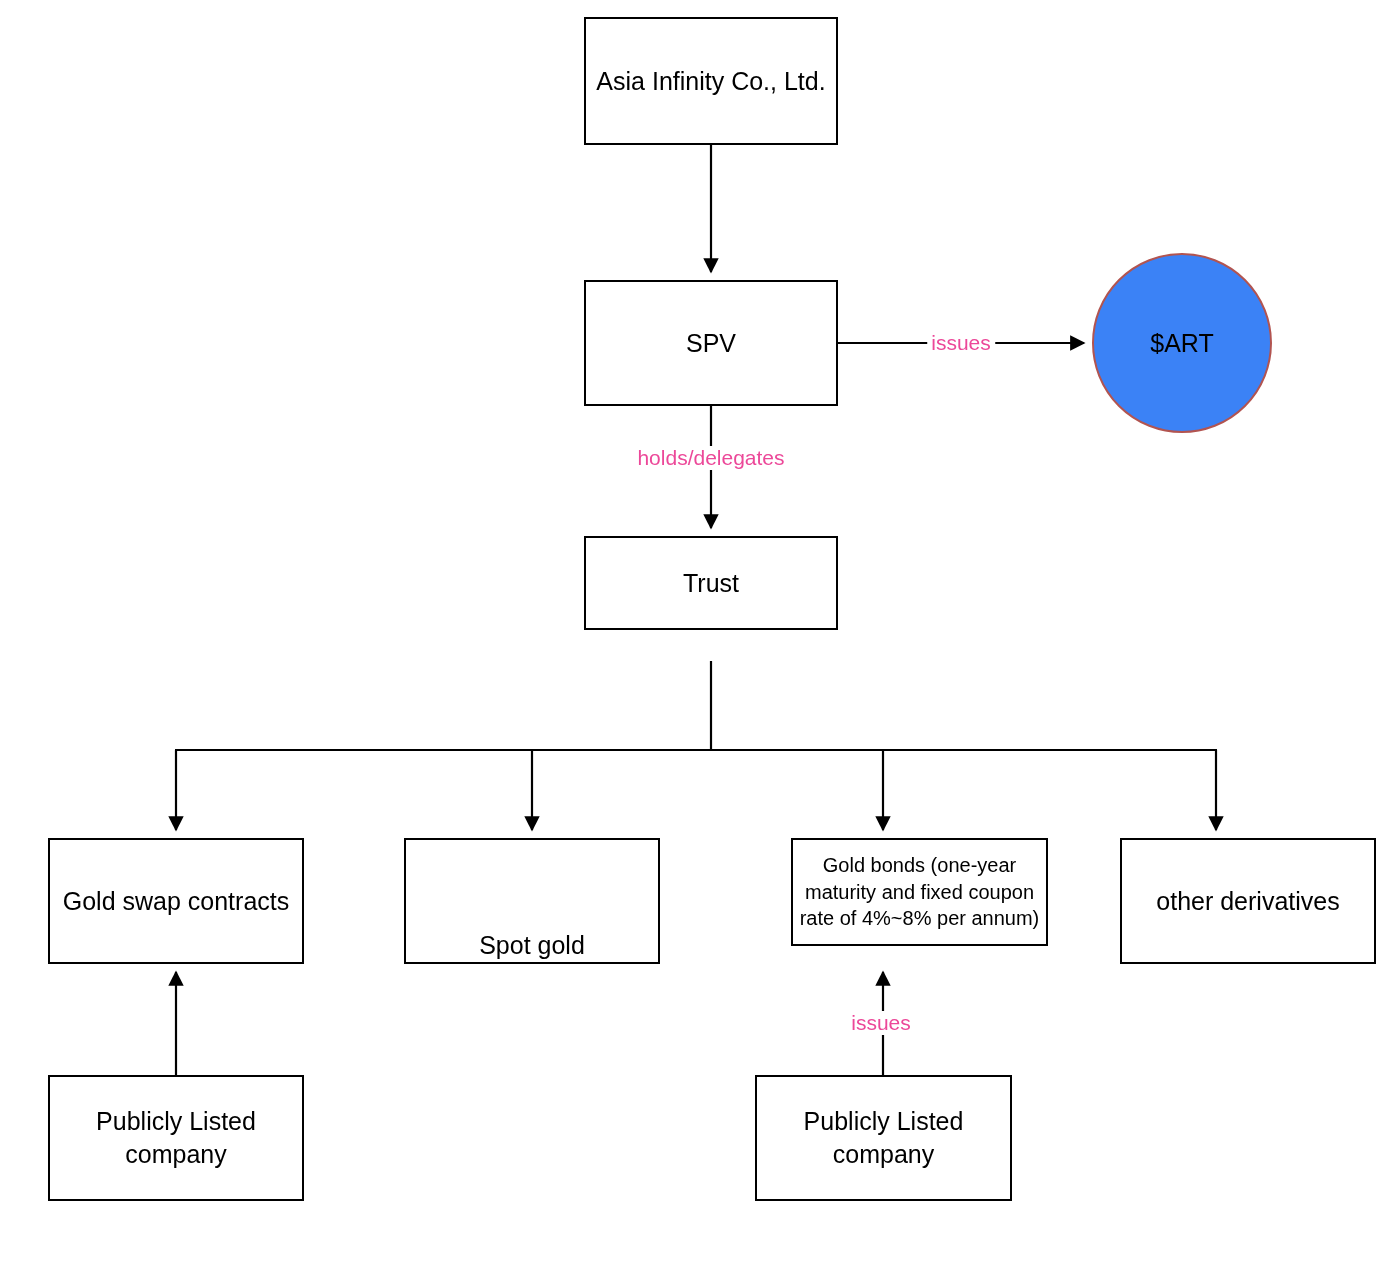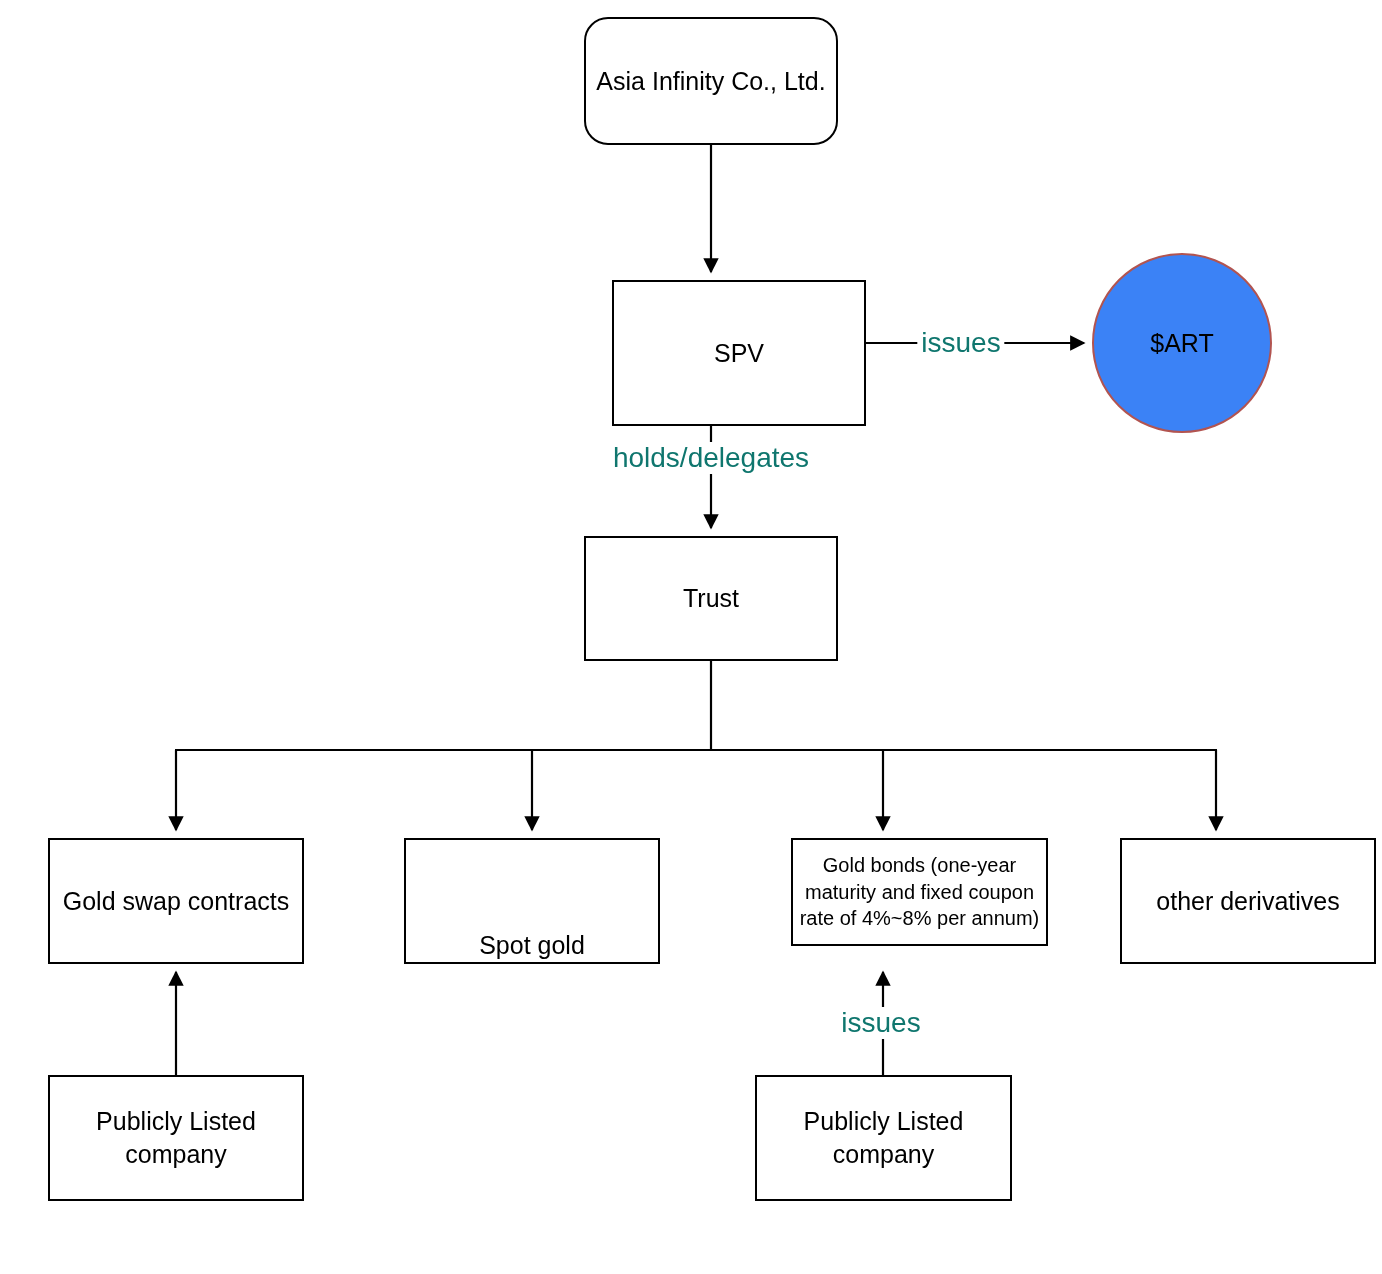--- a/index.html
+++ b/index.html
@@ -46,22 +46,22 @@
   .node-box { font-size: 25px; }
   .node-small { font-size: 20px; }
   .node-circle {
     border-radius: 50%;
     background: #3b82f6;
     border: 2px solid #b25450;
     font-size: 25px;
   }
   .edge-label {
     position: absolute;
-    font-size: 28px;
-    color: #0f766e;
+    font-size: 21px;
+    color: #ec4899;
     background: #ffffff;
     padding: 0 4px;
     white-space: nowrap;
     z-index: 3;
     transform: translate(-50%, -50%);
   }
 </style>
 </head>
 <body>
 
@@ -106,33 +106,33 @@
 
     <g>
       <path d="M 176 1075 L 176 972" stroke="#000000" stroke-width="2.2" fill="none" marker-end="url(#arrow)"></path>
     </g>
 
     <g>
       <path d="M 883 1075 L 883 972" stroke="#000000" stroke-width="2.2" fill="none" marker-end="url(#arrow)"></path>
     </g>
   </svg>
 
-  <div class="node node-box" style="left:584px; top:17px; width:254px; height:128px;border-radius:24px;">
+  <div class="node node-box" style="left:584px; top:17px; width:254px; height:128px;">
     <span class="node-label">Asia Infinity Co., Ltd.</span>
   </div>
 
-  <div class="node node-box" style="left:584px; top:280px; width:254px; height:146px;margin-left:28px;">
+  <div class="node node-box" style="left:584px; top:280px; width:254px; height:126px;">
     <span class="node-label">SPV</span>
   </div>
 
   <div class="node node-circle" style="left:1092px; top:253px; width:180px; height:180px;">
     <span class="node-label">$ART</span>
   </div>
 
-  <div class="node node-box" style="left:584px; top:536px; width:254px; height:125px;">
+  <div class="node node-box" style="left:584px; top:536px; width:254px; height:94px;">
     <span class="node-label">Trust</span>
   </div>
 
   <div class="node node-box" style="left:48px; top:838px; width:256px; height:126px;">
     <span class="node-label">Gold swap contracts</span>
   </div>
 
   <div class="node node-box" style="left:404px; top:838px; width:256px; height:126px;align-items:flex-end;">
     <span class="node-label">Spot gold</span>
   </div>

